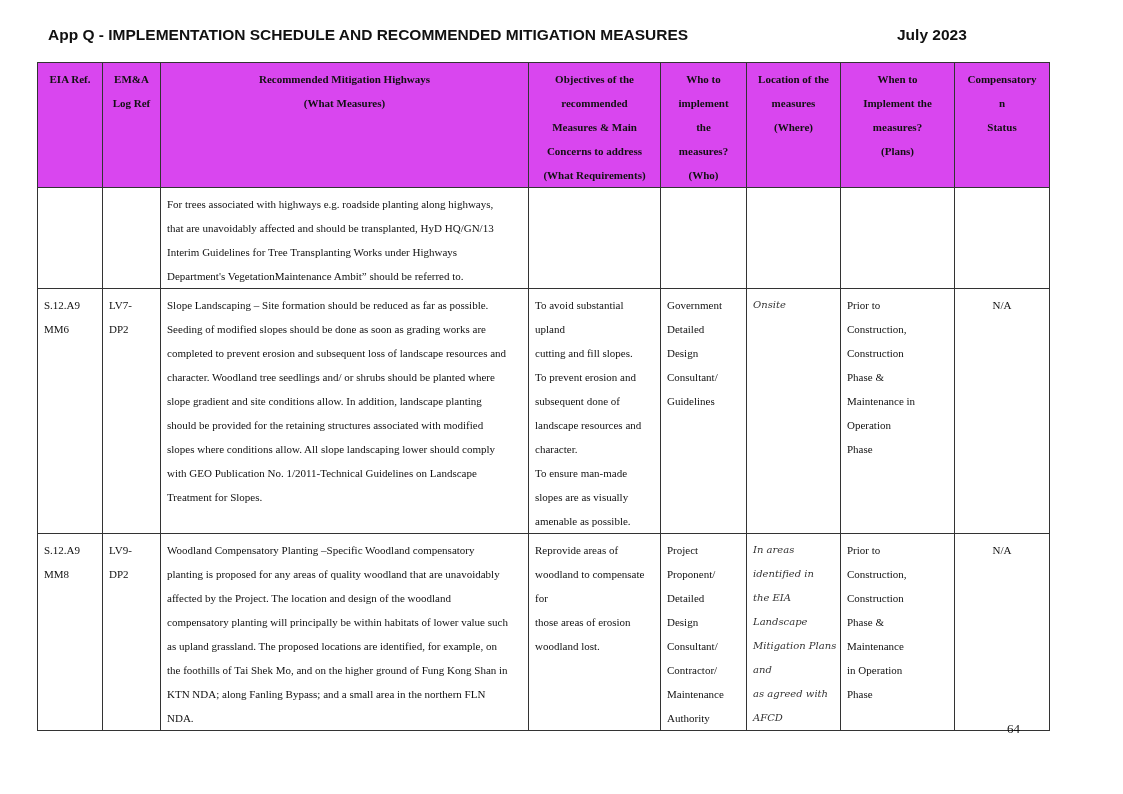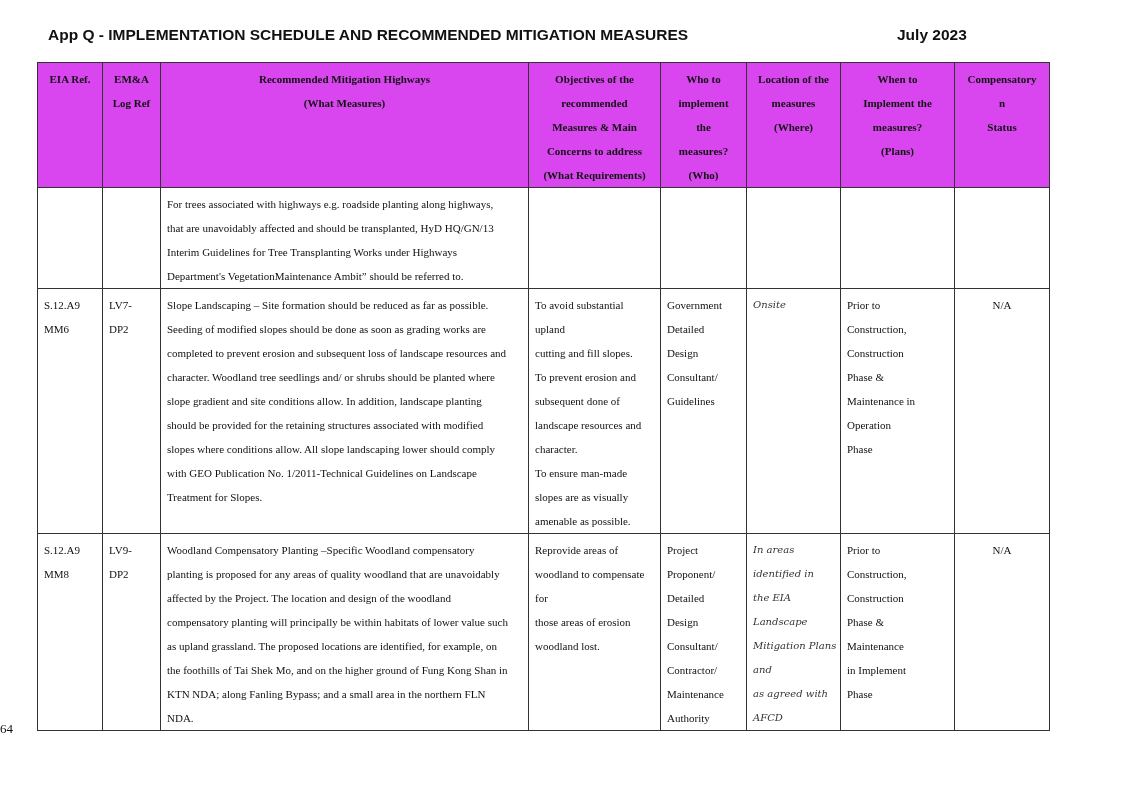--- a/index.html
+++ b/index.html
@@ -23,21 +23,21 @@
   table.schedule th {
     background: #d946ef; font-weight: bold; text-align: center; height: 116px;
   }
   .cell-line { display: block; white-space: nowrap; }
   .italic { font-style: italic; color: #333; font-family: "DejaVu Serif", serif; font-size: 10px; }
   .center { text-align: center; }
   tr.row-a td { height: 94px; }
   tr.row-b td { height: 234px; }
   tr.row-c td { height: 191px; }
   .page-number {
-    position: absolute; left: 0; width: 1020px; top: 721px; text-align: left;
+    position: absolute; left: 0; width: 1020px; top: 721px; text-align: right;
     font-family: "Liberation Serif", serif; font-size: 13px; color: #111;
   }
 </style>
 </head>
 <body>
 
 <div class="page-header">
   <span class="title">App Q - IMPLEMENTATION SCHEDULE AND RECOMMENDED MITIGATION MEASURES</span>
   <span class="date">July 2023</span>
 </div>
@@ -214,21 +214,21 @@
           <span class="cell-line">and</span>
           <span class="cell-line">as agreed with</span>
           <span class="cell-line">AFCD</span>
         </td>
         <td>
           <span class="cell-line">Prior to</span>
           <span class="cell-line">Construction,</span>
           <span class="cell-line">Construction</span>
           <span class="cell-line">Phase &amp;</span>
           <span class="cell-line">Maintenance</span>
-          <span class="cell-line">in Implement</span>
+          <span class="cell-line">in Operation</span>
           <span class="cell-line">Phase</span>
         </td>
         <td class="center">
           <span class="cell-line">N/A</span>
         </td>
       </tr>
     </tbody>
 </table>
 
 <div class="page-number">64</div>

